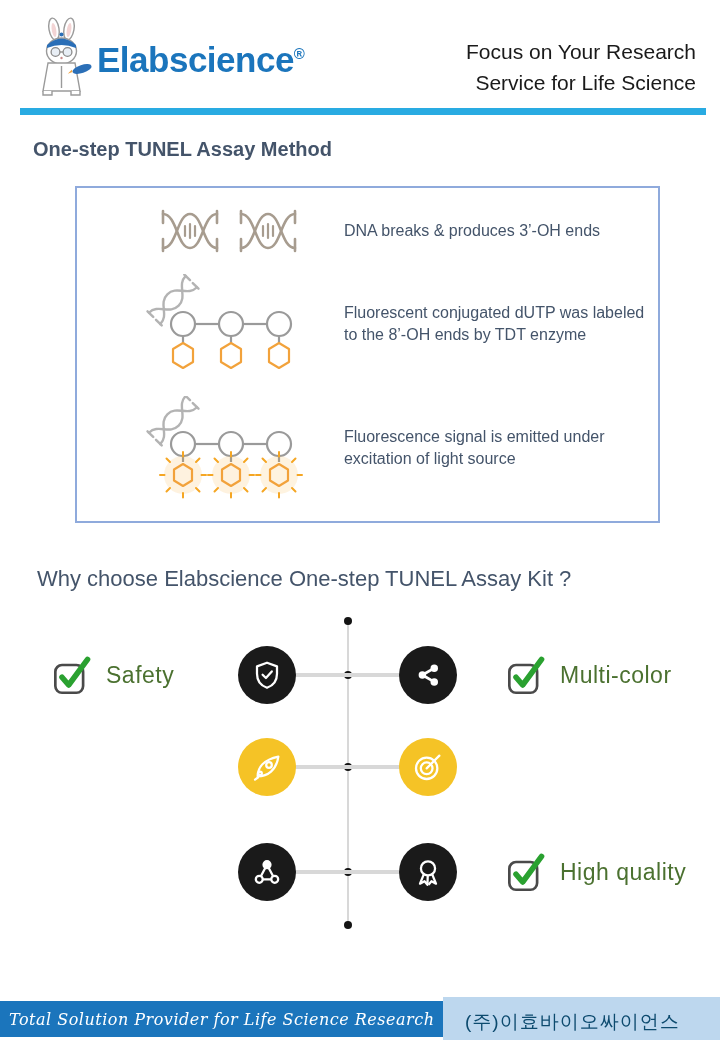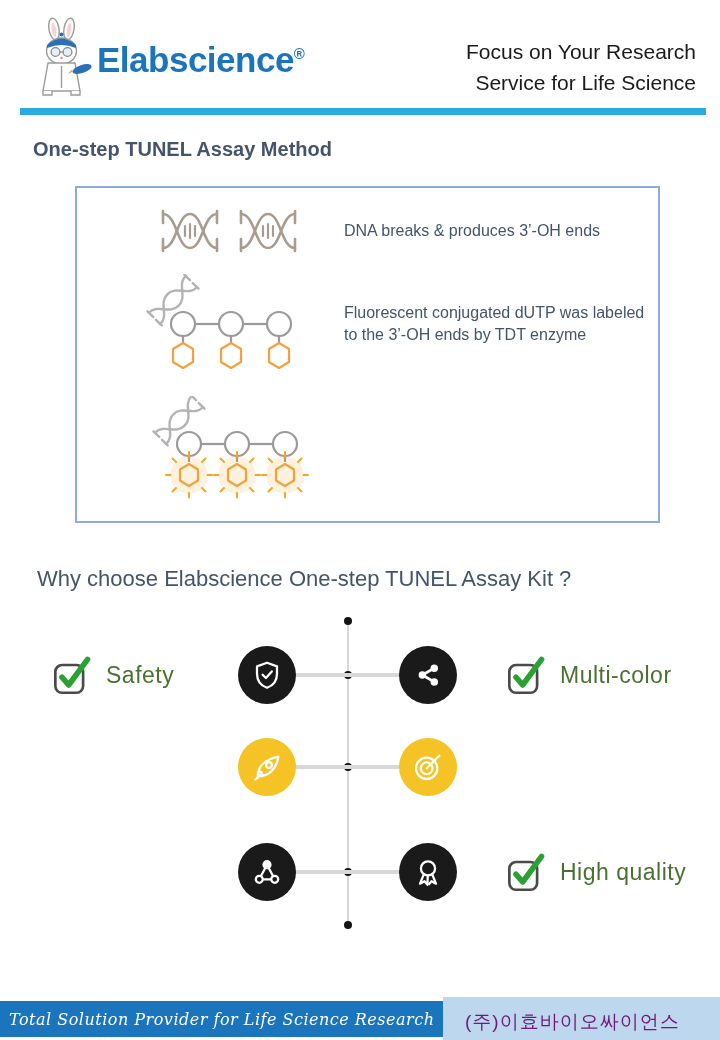--- a/index.html
+++ b/index.html
@@ -33,21 +33,21 @@
     display:flex; align-items:center; justify-content:center; }
   .circle-black { background:#1a1a1a; }
   .circle-yellow { background:#f5c326; }
   .feature { position:absolute; display:flex; align-items:center; gap:14px; height:44px; }
   .feature-label { font-size:23px; color:#4b7130; letter-spacing:0.5px; }
   .checkbox-svg { width:40px; height:40px; overflow:visible; }
 
   
   .footer-light { position:absolute; left:443px; top:997px; width:277px; height:43px; background:#bdd7ee;
     display:flex; align-items:center; padding-left:22px; }
-  .footer-kr { font-size:19px; color:#701a75; letter-spacing:1px;margin-top:6px; }
+  .footer-kr { font-size:19px; color:#0c4a6e; letter-spacing:1px;margin-top:6px; }
   .footer-bar { position:absolute; left:0; top:1001px; width:443px; height:36px; background:#1b75bc;
     display:flex; align-items:center; padding-left:9px; }
   .footer-slogan { font-family:"DejaVu Serif", serif; font-style:italic; font-size:16px; color:#ffffff; letter-spacing:0.5px;text-align:right; }
 </style>
 </head>
 <body>
 
 <div class="page">
 
   <svg class="mascot" viewBox="0 0 64 84">
@@ -124,21 +124,21 @@
             <circle cx="88" cy="50" r="12"></circle>
             <circle cx="136" cy="50" r="12"></circle>
           </g>
           <g stroke="#f2a23b" stroke-width="2.2" fill="none" stroke-linejoin="round">
             <path d="M40,69 L50,75 L50,88 L40,94 L30,88 L30,75 Z"></path>
             <path d="M88,69 L98,75 L98,88 L88,94 L78,88 L78,75 Z"></path>
             <path d="M136,69 L146,75 L146,88 L136,94 L126,88 L126,75 Z"></path>
           </g>
         </svg>
       </div>
-      <div class="step-text">Fluorescent conjugated dUTP was labeled to the 3’-OH ends by TDT enzyme</div>
+      <div class="step-text">Fluorescent conjugated dUTP was labeled to the 8’-OH ends by TDT enzyme</div>
     </div>
 
     <div class="step-row">
       <div class="step-icon">
         <svg width="172" height="104" viewBox="0 0 172 104" fill="none">
           <g transform="translate(30,24) rotate(-45)" stroke="#b3b3b3" stroke-width="2.4" stroke-linecap="round">
             <path d="M-26,-8 C-13,-8 -13,8 0,8 C13,8 13,-8 26,-8"></path>
             <path d="M-26,8 C-13,8 -13,-8 0,-8 C13,-8 13,8 26,8"></path>
             <path d="M-26,-10 V-2 M-26,2 V10 M26,-10 V-2 M26,2 V10"></path>
           </g>
@@ -162,20 +162,21 @@
             <path d="M88,68 L97,73.5 L97,84.5 L88,90 L79,84.5 L79,73.5 Z"></path>
             <path d="M136,68 L145,73.5 L145,84.5 L136,90 L127,84.5 L127,73.5 Z"></path>
           </g>
           <g stroke="#f5a623" stroke-width="2" stroke-linecap="round">
             <path d="M40,60.5 V56 M40,97 V101.5 M21.5,79 H17 M58.5,79 H63 M27,66 l-3.5,-3.5 M53,66 l3.5,-3.5 M27,92 l-3.5,3.5 M53,92 l3.5,3.5"></path>
             <path d="M88,60.5 V56 M88,97 V101.5 M69.5,79 H65 M106.5,79 H111 M75,66 l-3.5,-3.5 M101,66 l3.5,-3.5 M75,92 l-3.5,3.5 M101,92 l3.5,3.5"></path>
             <path d="M136,60.5 V56 M136,97 V101.5 M117.5,79 H113 M154.5,79 H159 M123,66 l-3.5,-3.5 M149,66 l3.5,-3.5 M123,92 l-3.5,3.5 M149,92 l3.5,3.5"></path>
           </g>
         </svg>
       </div>
+      <div class="step-text">Fluorescence signal is emitted under excitation of light source</div>
     </div>
   </div>
 
   <div class="title2">Why choose Elabscience One-step TUNEL Assay Kit ?</div>
 
   <div class="vline"></div>
   <div class="dot" style="left:344px; top:617px;"></div>
   <div class="dot" style="left:344px; top:671px;"></div>
   <div class="dot" style="left:344px; top:763px;"></div>
   <div class="dot" style="left:344px; top:868px;"></div>

